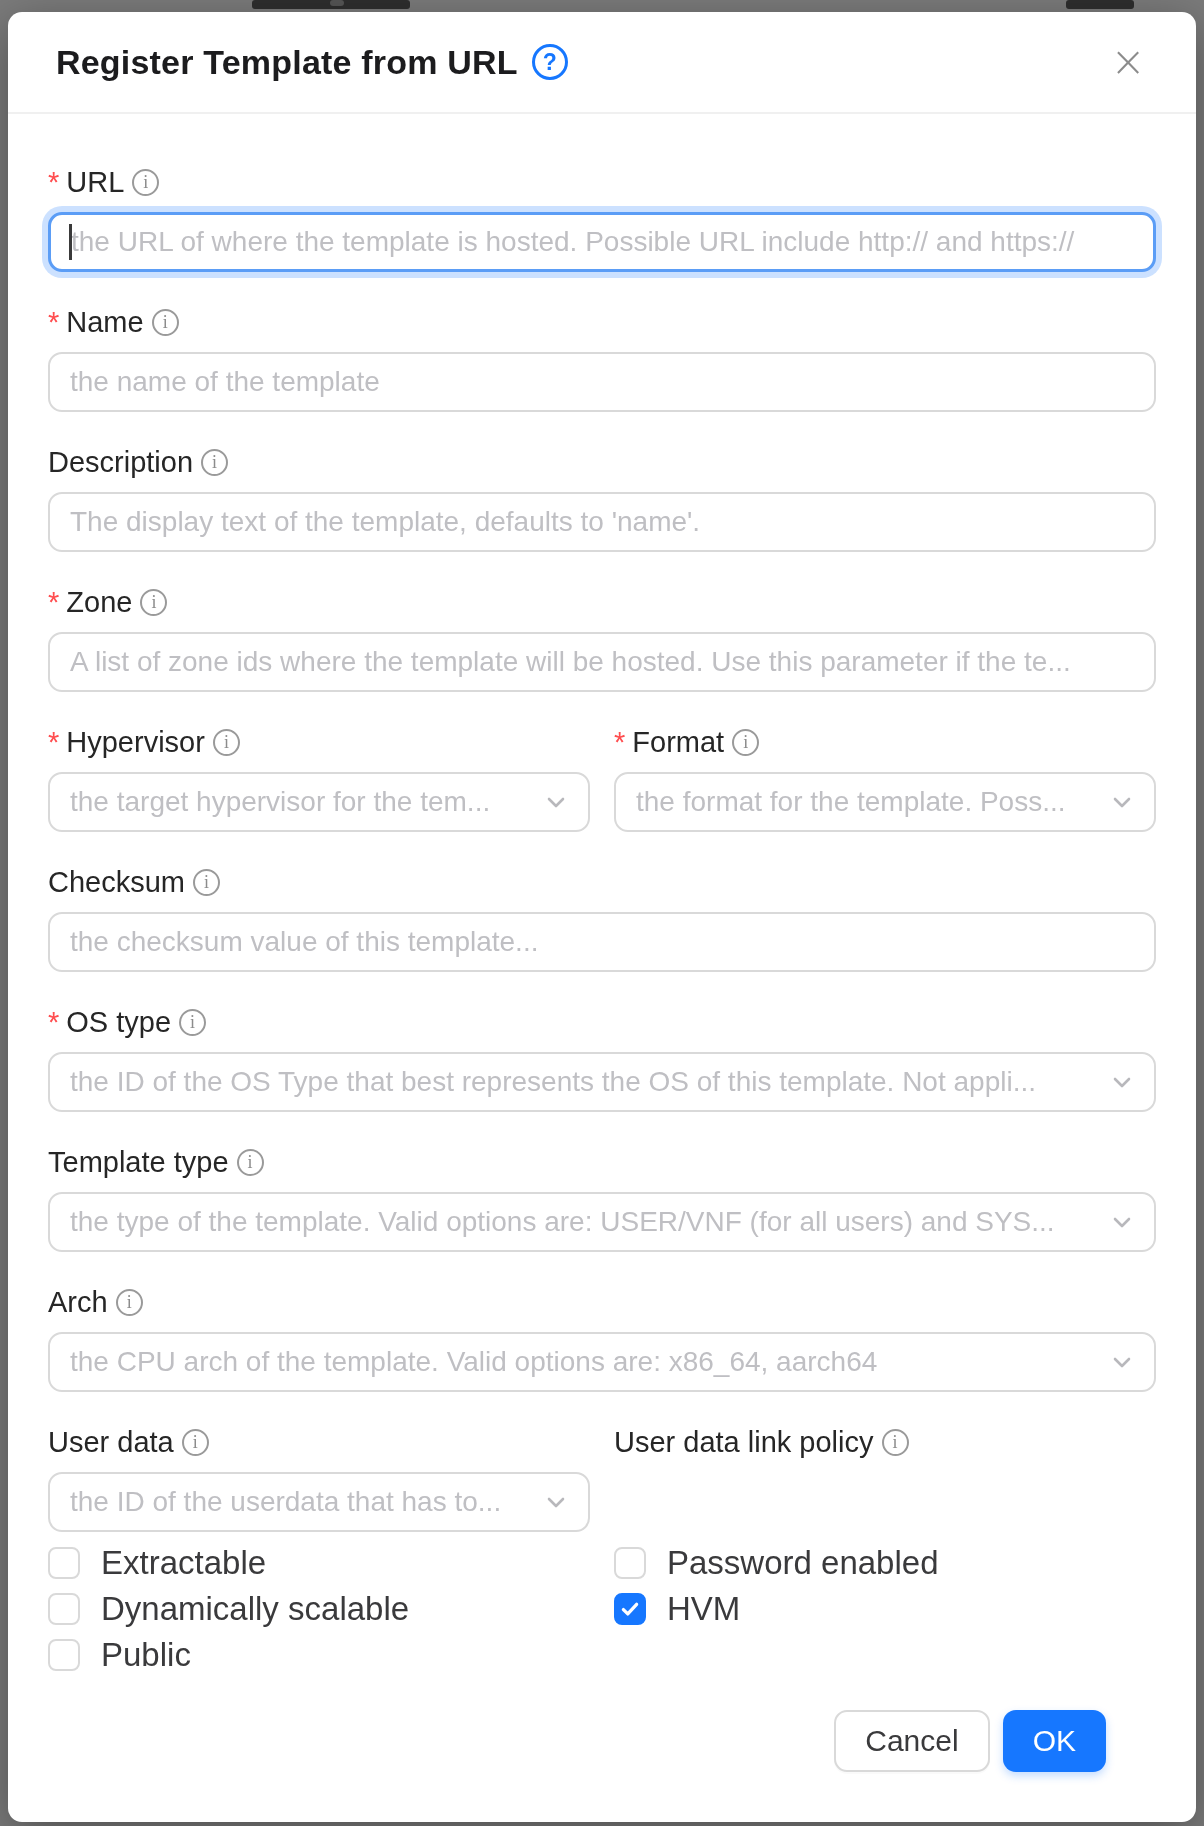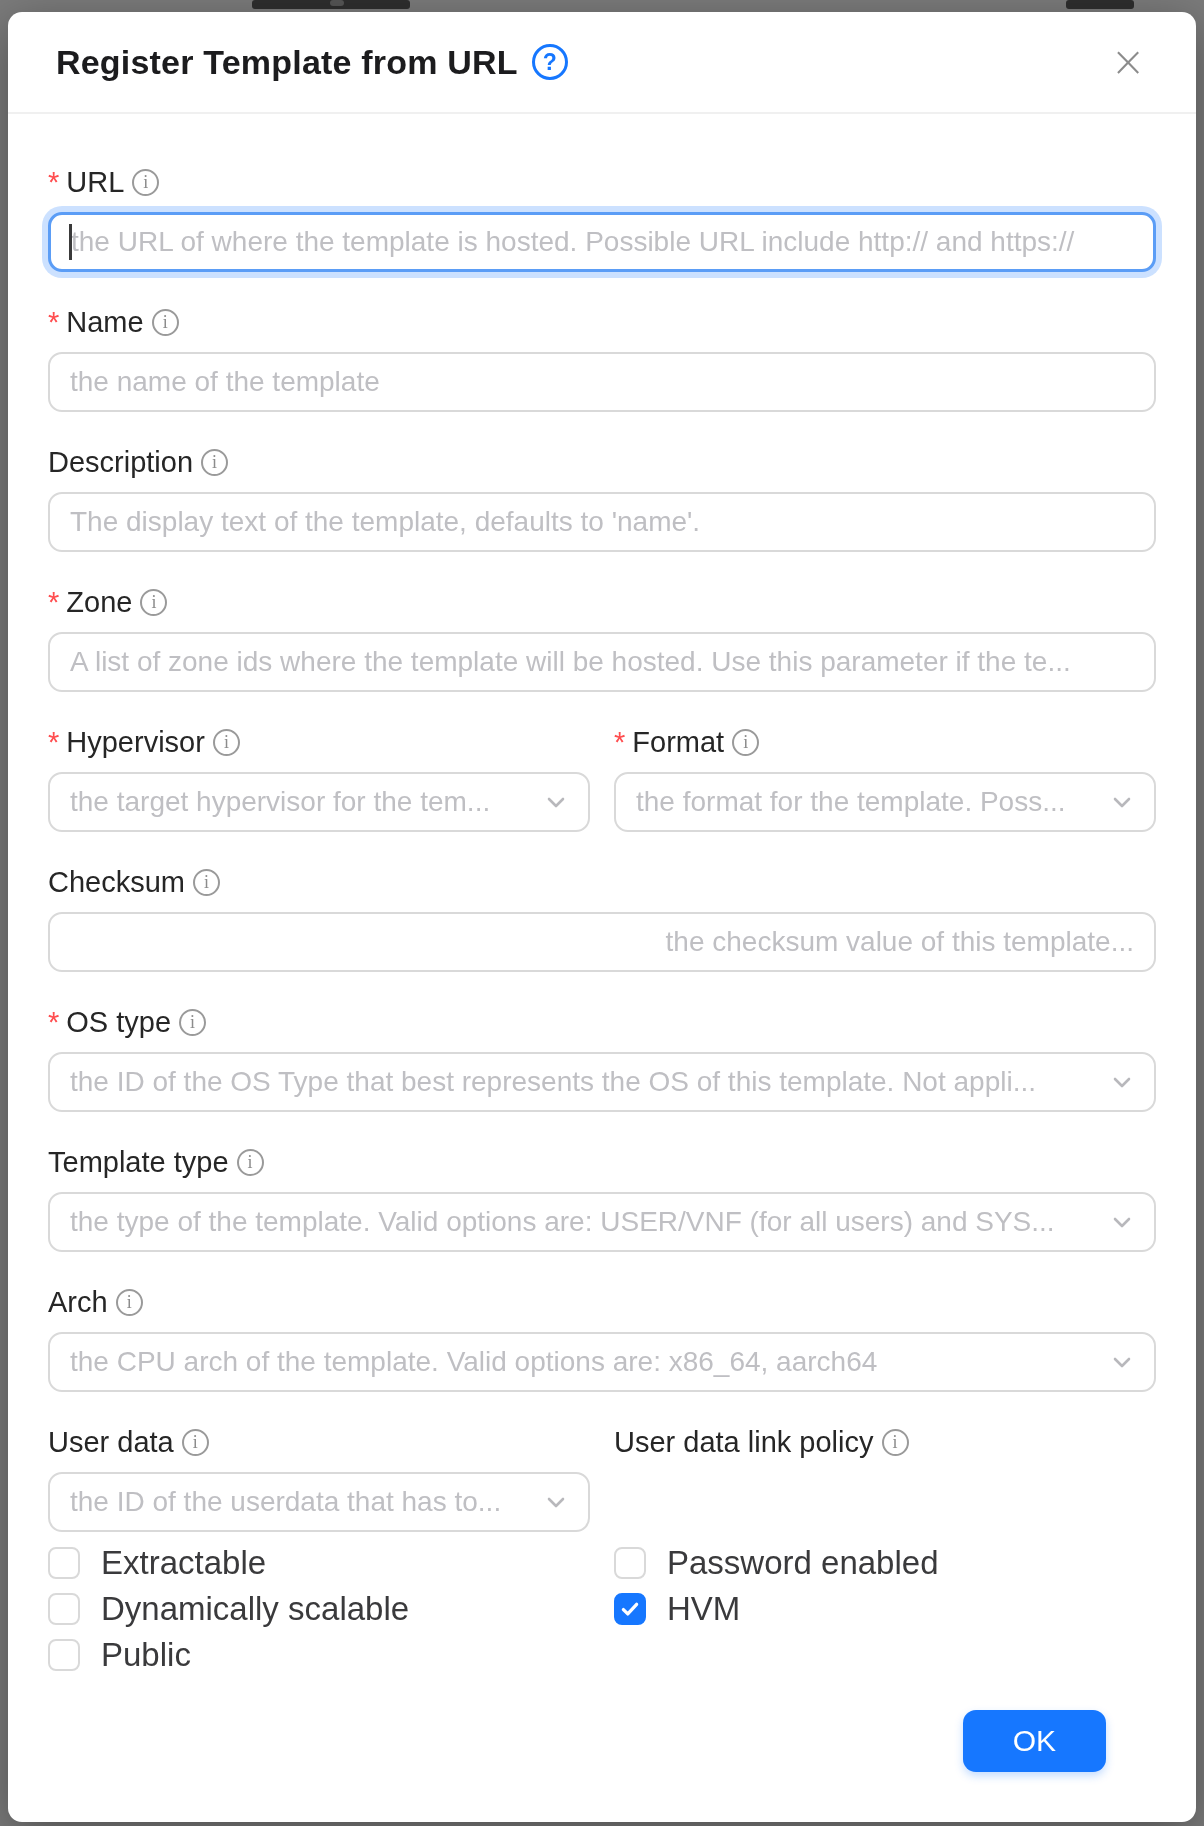--- a/index.html
+++ b/index.html
@@ -85,21 +85,21 @@
   .select-control { cursor:pointer; }
   .chevron {
     flex:0 0 auto; margin-left:14px; display:flex; align-items:center;
   }
   .caret {
     position:absolute; left:21px; top:12px; width:3px; height:36px; background:#3a3a3a;
   }
 
   .two-col { display:flex; gap:24px; }
   .two-col > div { width:calc(50% - 12px); }
-  .half { width:calc(50% - 12px);text-align:right; }
+  .half { width:calc(50% - 12px); }
 
   .checkbox-section { display:flex; gap:24px; margin-bottom:0; }
   .checkbox-col { width:calc(50% - 12px); }
   .checkbox-row { height:46px; display:flex; align-items:center; cursor:pointer; }
   .checkbox-box {
     width:32px; height:32px; flex:0 0 32px;
     border:2px solid #d9d9d9; border-radius:8px; background:#fff;
     margin-right:21px;
     display:flex; align-items:center; justify-content:center;
   }
@@ -117,23 +117,22 @@
     display:flex; align-items:center; justify-content:center;
     cursor:pointer; font-family:"Liberation Sans", sans-serif;
   }
   .btn-cancel {
     background:#fff; border:2px solid #d9d9d9; color:#3a3a3c;
     padding:0 29px;
     box-shadow:0 2px 0 rgba(0,0,0,0.02);
   }
   .btn-ok {
     background:#1677ff; border:none; color:#fff;
-    padding:0 50px;
+    padding:0 30px;
     box-shadow:0 4px 8px rgba(22,119,255,0.25);
-    margin-left:32px;
   }
 </style>
 </head>
 <body>
 
 <div class="backdrop">
   <div class="bg-frag frag-1"></div>
   <div class="bg-frag frag-3"></div>
   <div class="bg-frag frag-2"></div>
 </div>
@@ -337,17 +336,18 @@
             <svg width="22" height="22" viewBox="0 0 16 16" fill="none">
                 <polyline points="3.2,8.4 6.4,11.6 12.8,4.6" stroke="#ffffff" stroke-width="2.4" stroke-linecap="round" stroke-linejoin="round"></polyline>
               </svg>
           </span>
           <span class="checkbox-label">HVM</span>
         </div>
       </div>
     </div>
 
     <div class="modal-footer">
+      <div class="btn btn-cancel">Cancel</div>
       <div class="btn btn-ok">OK</div>
     </div>
 
   </div>
 </div>
 
 </body></html>

